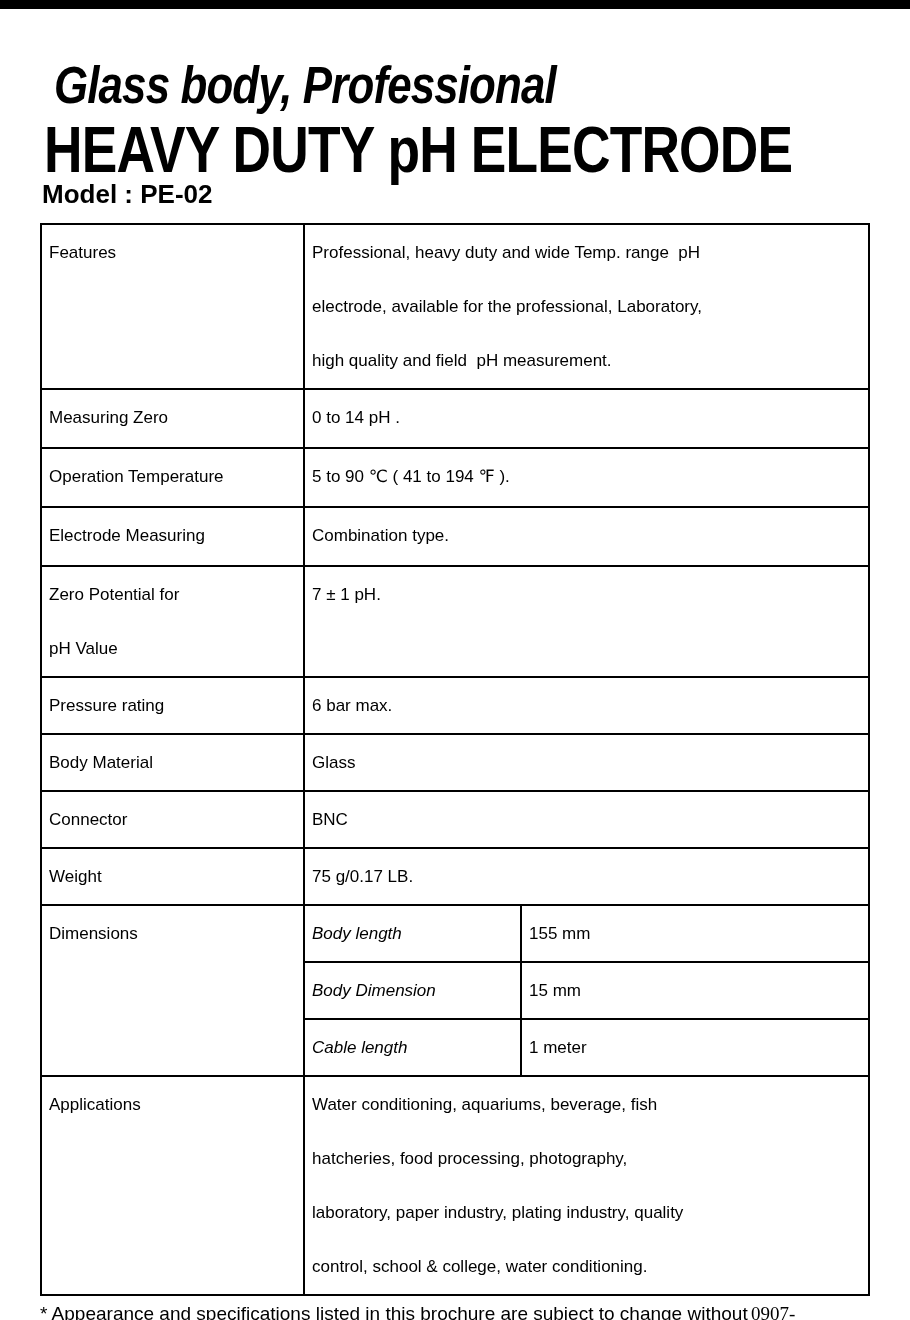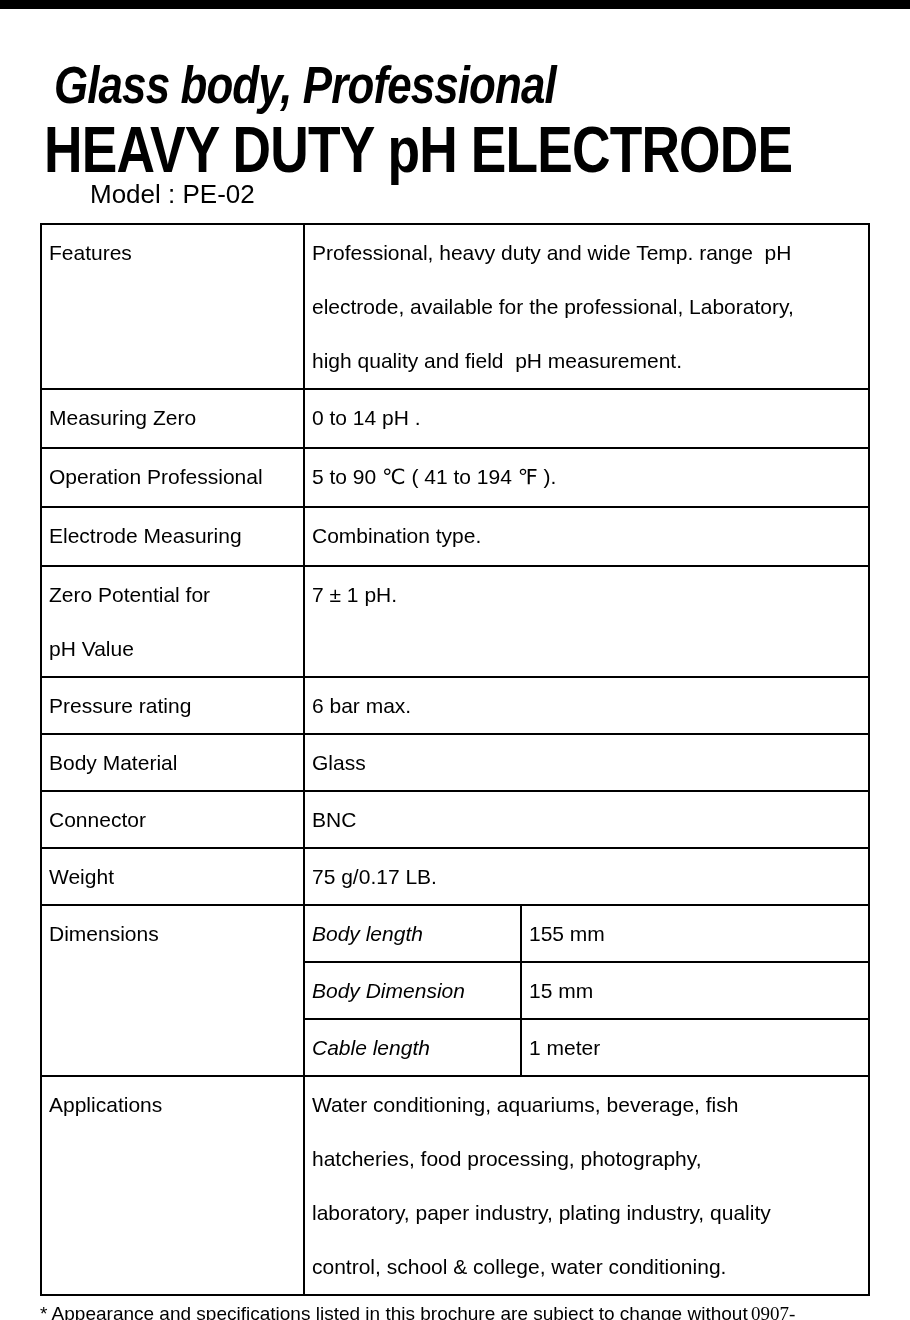--- a/index.html
+++ b/index.html
@@ -39,38 +39,37 @@
     font-weight: bold;
     white-space: nowrap;
     letter-spacing: -1px;
     transform: scaleX(0.82);
     transform-origin: left top;
   }
   .model-line {
     position: absolute;
     left: 42px; top: 179px;
     font-size: 26px;
-    font-weight: normal;
+    font-weight: bold;
     white-space: nowrap;
-    margin-left: 48px;
   }
   .content {
     position: absolute;
     left: 40px; top: 223px;
     width: 828px;
   }
   table.spec-table {
     border-collapse: collapse;
     table-layout: fixed;
     width: 828px;
   }
   table.spec-table td {
     border: 2px solid #000000;
     vertical-align: top;
-    font-size: 21px;
+    font-size: 17px;
     line-height: 54px;
     padding: 1px 8px 0 7px;
     white-space: pre-wrap;
     overflow: hidden;
   }
   td.tight { line-height: 47px; }
   .h-feat  { height: 156px; }
   .h-std   { height: 56px;  }
   .h-zp    { height: 90px;  }
   .h-short { height: 48px;  }
@@ -113,21 +112,21 @@
           <td class="h-feat">Features</td>
           <td colspan="2">Professional, heavy duty and wide Temp. range  pH
 electrode, available for the professional, Laboratory,
 high quality and field  pH measurement.</td>
         </tr>
         <tr>
           <td class="h-std">Measuring Zero</td>
           <td colspan="2">0 to 14 pH .</td>
         </tr>
         <tr>
-          <td class="h-std">Operation Professional</td>
+          <td class="h-std">Operation Temperature</td>
           <td colspan="2">5 to 90 ℃ ( 41 to 194 ℉ ).</td>
         </tr>
         <tr>
           <td class="h-std">Electrode Measuring</td>
           <td colspan="2">Combination type.</td>
         </tr>
         <tr>
           <td class="h-zp tight">Zero Potential for
 pH Value</td>
           <td colspan="2">7 ± 1 pH.</td>

